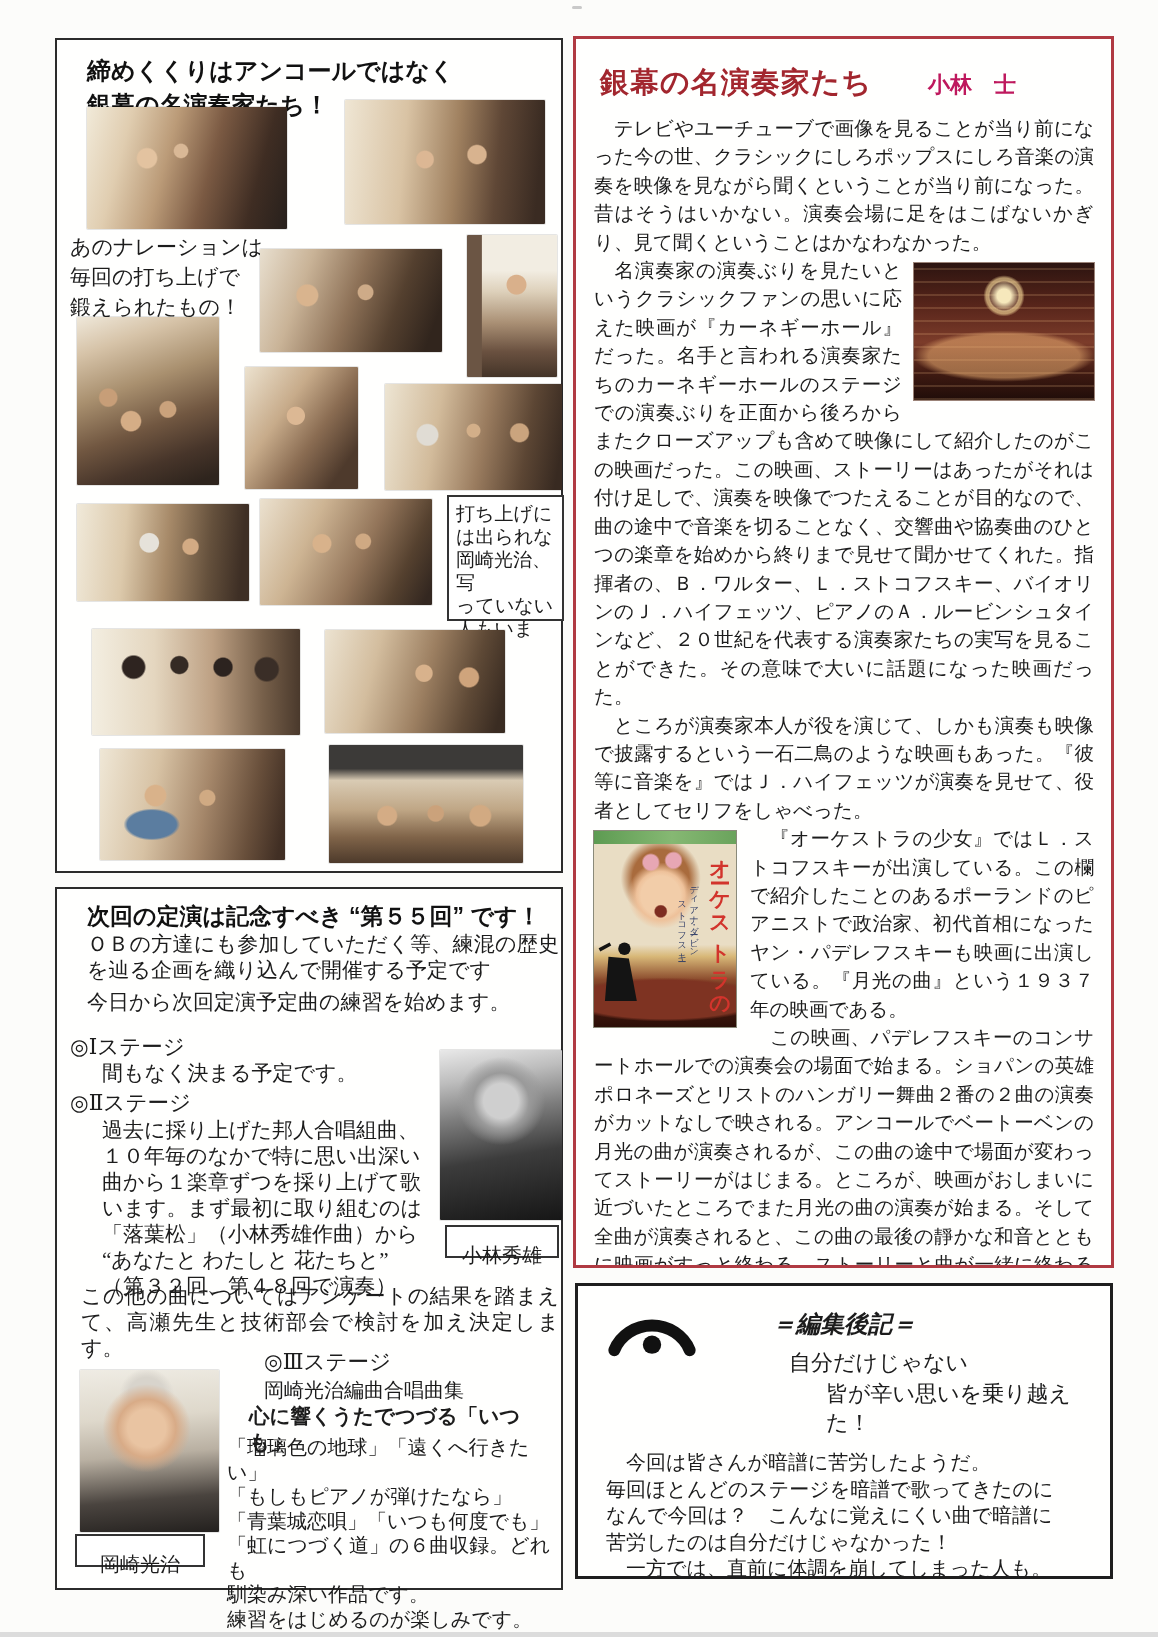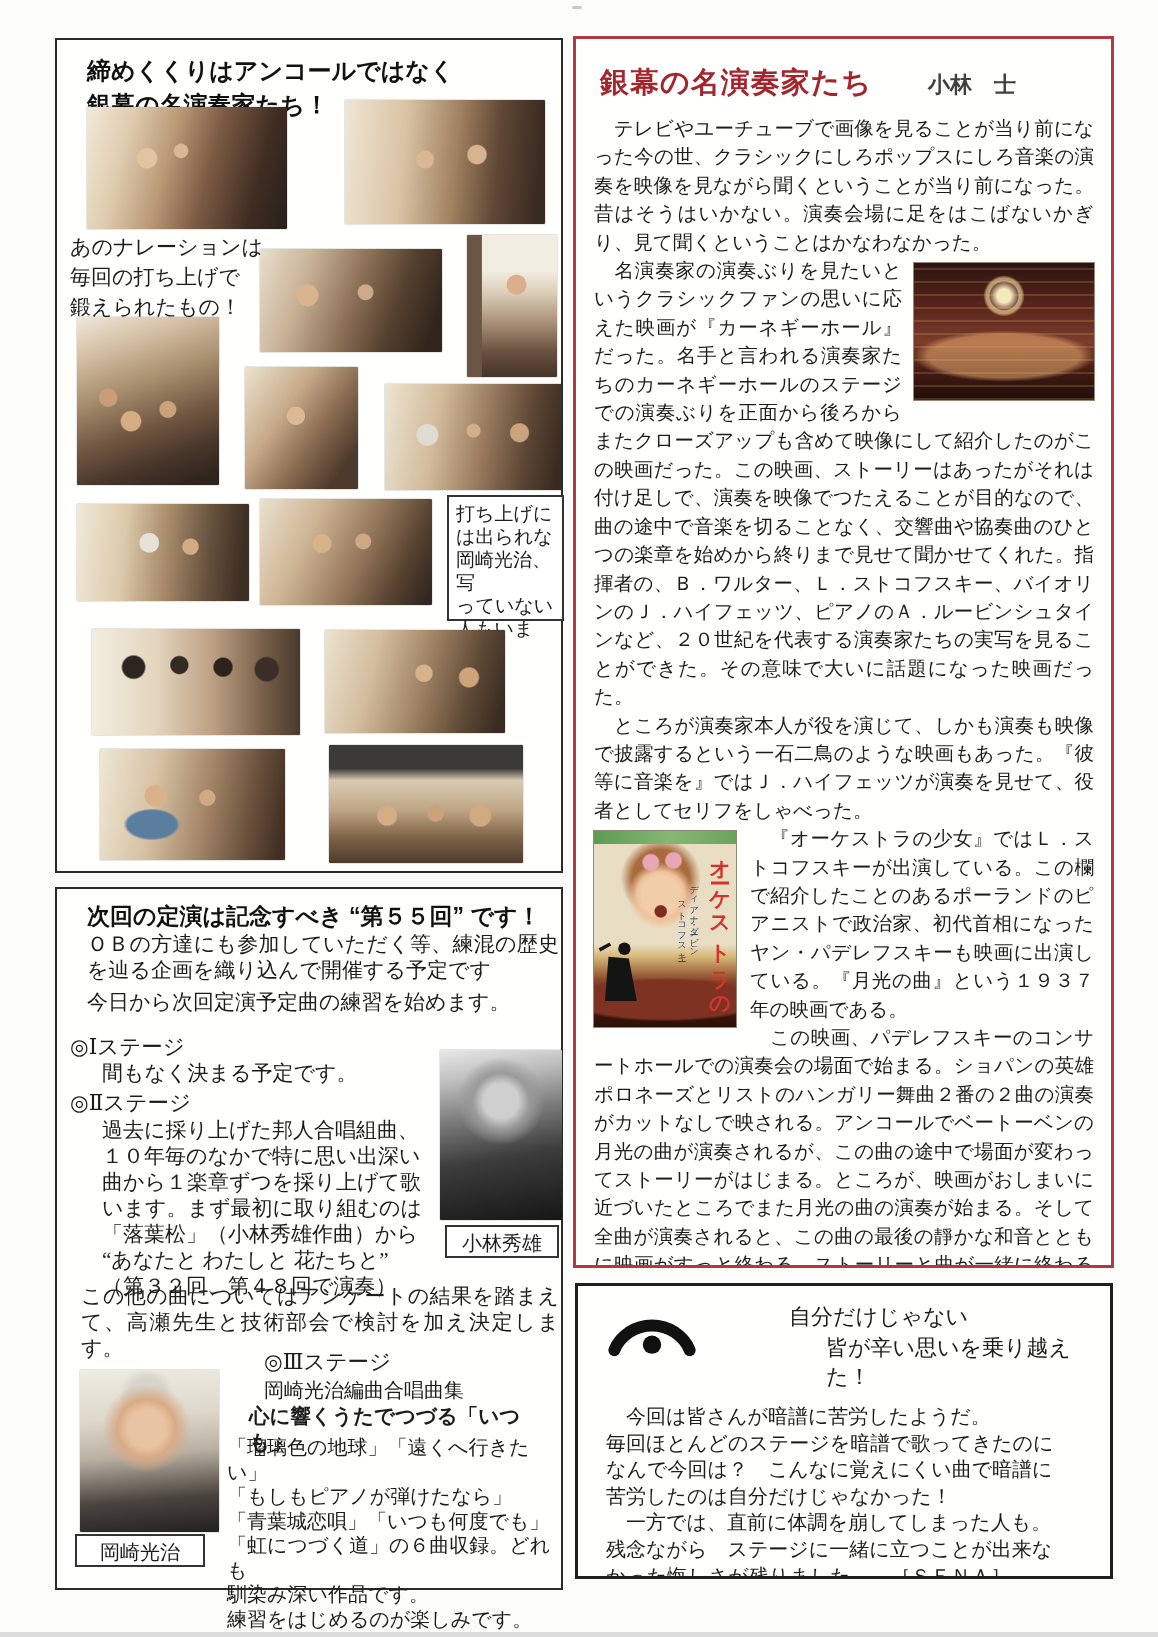--- a/index.html
+++ b/index.html
@@ -24,27 +24,27 @@
   .narration  { position:absolute; left:13px; top:192px; font-size:21px; line-height:30px; }
   .absent-box { position:absolute; left:390px; top:455px; width:117px; height:126px;
                 border:2px solid #333; background:#fff; box-sizing:border-box;
                 font-size:19px; line-height:23px; padding:5px 4px 0 7px; }
 
   
   .nx-heading { position:absolute; left:30px; top:12px; font-size:23px; color:#111; }
   .nx-p  { position:absolute; font-size:21px; line-height:26px; }
   .stage-label { position:absolute; font-size:21.5px; }
   .cap-box { position:absolute; border:2px solid #333; background:#fff; text-align:center;
-             font-size:20px; box-sizing:border-box; padding-top:3px; }
+             font-size:20px; box-sizing:border-box; padding-top:15px; }
 
   
   .article-inner { padding:16px 17px 0 18px; height:100%; box-sizing:border-box; overflow:hidden; }
   .article-title-row { display:flex; align-items:baseline; margin:8px 0 12px 6px; }
   .article-title  { font-size:29px; color:#a2262e; letter-spacing:1px; }
-  .article-author { font-size:22px; color:#404040; margin-left:56px; font-weight:bold; }
+  .article-author { font-size:22px; color:#be185d; margin-left:56px; font-weight:bold; }
   .article-body p { margin:0; font-size:19.5px; line-height:28.4px; text-align:justify; }
   .img-carnegie {
     float:right; width:180px; height:137px; margin:6px 0 8px 12px;
     box-shadow:0 0 0 1px #9b8378;
     background:
       radial-gradient(circle at 50% 24%, #f6e8bc 0 5%, rgba(246,232,188,0) 12%),
       radial-gradient(circle at 50% 24%, transparent 0 10%, rgba(244,214,150,.65) 11% 13%, transparent 15%),
       radial-gradient(ellipse 70% 26% at 50% 68%, rgba(232,172,112,.55) 0 60%, transparent 72%),
       repeating-linear-gradient(0deg, rgba(255,200,140,.18) 0 2px, transparent 2px 13px),
       linear-gradient(180deg,#2c1410 0%,#56241a 30%,#7c3c2a 58%,#401a12 80%,#200d09 100%);
@@ -180,20 +180,21 @@
       </div>
     </div>
   </div>
 
   <div class="box" id="box-note">
     <div class="note-inner">
       <svg class="fermata" width="92" height="58" viewBox="0 0 100 62">
         <path d="M9 54 A 44 42 0 0 1 91 54" fill="none" stroke="#111" stroke-width="13" stroke-linecap="round"></path>
         <circle cx="50" cy="48" r="10" fill="#111"></circle>
       </svg>
+      <div class="note-title">＝編集後記＝</div>
       <div class="note-sub" style="margin:8px 0 0 185px;">自分だけじゃない</div>
       <div class="note-sub" style="margin:2px 0 0 222px;">皆が辛い思いを乗り越えた！</div>
       <div class="note-body pre">　今回は皆さんが暗譜に苦労したようだ。
 毎回ほとんどのステージを暗譜で歌ってきたのに
 なんで今回は？　こんなに覚えにくい曲で暗譜に
 苦労したのは自分だけじゃなかった！
 　一方では、直前に体調を崩してしまった人も。
 残念ながら　ステージに一緒に立つことが出来な
 かった悔しさが残りました。　［ＳＥＮＡ］</div>
     </div>

